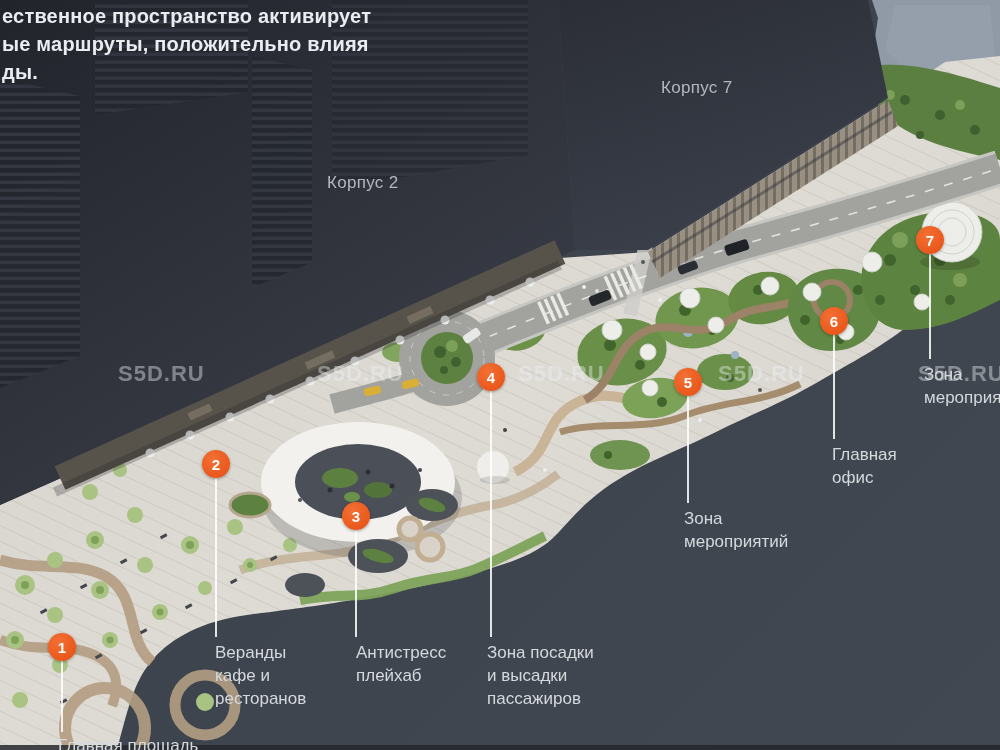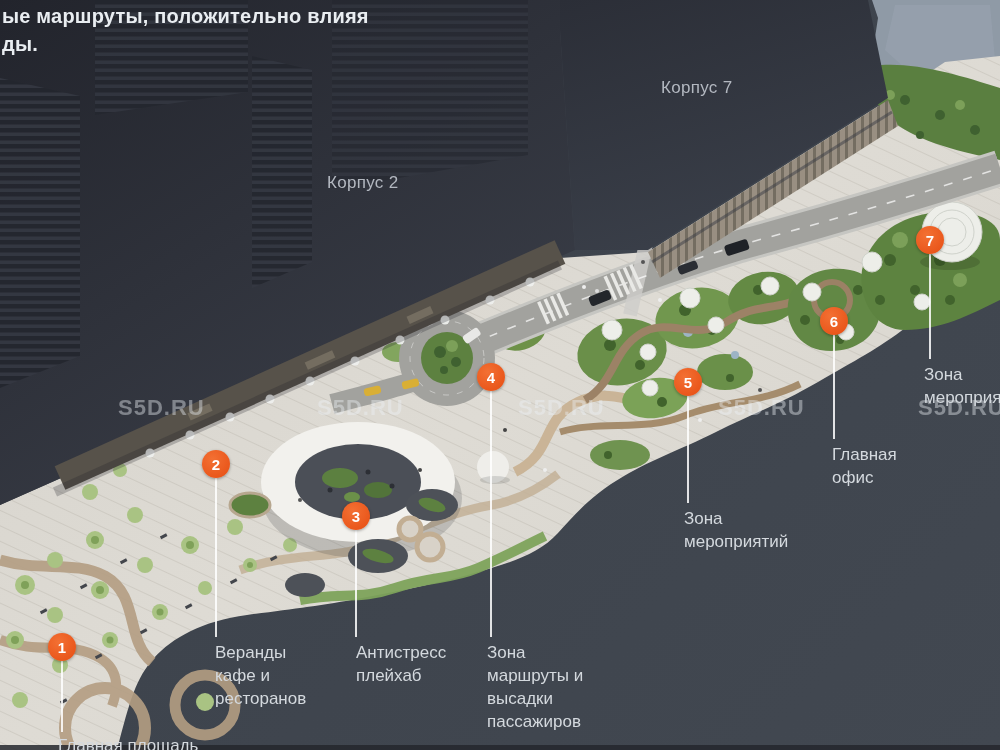--- a/index.html
+++ b/index.html
@@ -11,21 +11,21 @@
   #scene{position:absolute;left:0;top:0;}
   .intro{
     position:absolute;left:0;top:2px;width:430px;padding-left:2px;
     color:#e9edf1;font-size:20px;line-height:28px;font-weight:600;letter-spacing:.2px;
   }
   .bldg-label{
     position:absolute;color:#b3b8c0;font-size:17px;font-weight:500;letter-spacing:.3px;
   }
   .wm{
     position:absolute;top:361px;color:rgba(235,240,245,.42);
-    font-size:22px;font-weight:700;letter-spacing:1px;margin-top:34px;
+    font-size:22px;font-weight:700;letter-spacing:1px;
   }
   .leader{
     position:absolute;width:1.5px;background:rgba(255,255,255,.85);z-index:5;
   }
   .badge{
     position:absolute;width:28px;height:28px;border-radius:50%;z-index:6;
     background:radial-gradient(circle at 38% 32%,#f37033,#e64d12);
     color:#fff;font-size:15px;font-weight:700;
     display:flex;align-items:center;justify-content:center;
     box-shadow:0 1px 3px rgba(0,0,0,.35);
@@ -331,20 +331,21 @@
     <path d="M55,492 L560,265" stroke="rgba(30,32,38,0.25)" stroke-width="10" fill="none"></path>
 
     <polygon points="560,0 868,0 888,98 648,250 575,250 560,30" fill="url(#bg3)"></polygon>
     <polygon points="648,252 888,100 898,126 660,278" fill="url(#fw)"></polygon>
     <path d="M652,262 L892,112" stroke="#3a3d45" stroke-width="3" opacity=".5"></path>
 
     <rect x="0" y="745" width="1000" height="5" fill="#24272d" opacity=".85"></rect>
   </svg>
 
   <div class="intro">
+    <div>ественное пространство активирует</div>
     <div>ые маршруты, положительно влияя</div>
     <div>ды.</div>
   </div>
 
   <div class="bldg-label" style="left:327px;top:173px">Корпус 2</div>
   <div class="bldg-label" style="left:661px;top:78px">Корпус 7</div>
 
   <div class="wm" style="left:118px">S5D.RU</div>
   <div class="wm" style="left:317px">S5D.RU</div>
   <div class="wm" style="left:518px">S5D.RU</div>
@@ -365,21 +366,21 @@
 
   <div>
     <div class="leader" style="left:355px;top:529px;height:108px"></div>
     <div class="badge" style="left:342px;top:502px">3</div>
     <div class="mlabel" style="left:356px;top:641px;width:96px">Антистресс плейхаб</div>
   </div>
 
   <div>
     <div class="leader" style="left:490px;top:390px;height:247px"></div>
     <div class="badge" style="left:477px;top:363px">4</div>
-    <div class="mlabel" style="left:487px;top:641px;width:112px">Зона маршруты и высадки пассажиров</div>
+    <div class="mlabel" style="left:487px;top:641px;width:112px">Зона посадки и высадки пассажиров</div>
   </div>
 
   <div>
     <div class="leader" style="left:687px;top:395px;height:108px"></div>
     <div class="badge" style="left:674px;top:368px">5</div>
     <div class="mlabel" style="left:684px;top:507px;width:100px">Зона мероприятий</div>
   </div>
 
   <div>
     <div class="leader" style="left:833px;top:334px;height:105px"></div>

